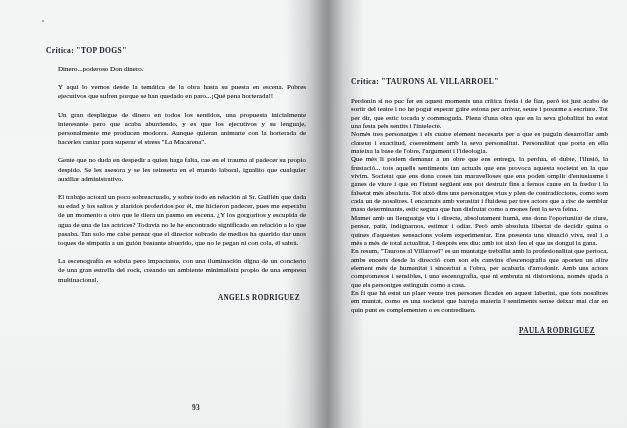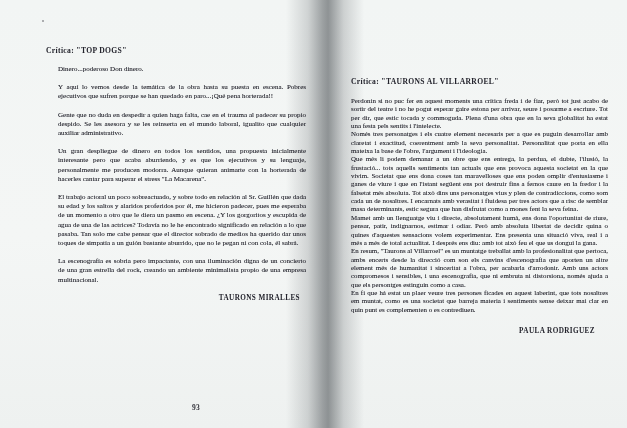--- a/index.html
+++ b/index.html
@@ -53,45 +53,45 @@
     margin: 0;
     font-size: 6.9px; line-height: 8.35px;
   }
   .sig {
     font-size: 7.2px; font-weight: bold;
     text-align: right;
     letter-spacing: 0.4px;
     color: #23232c;
   }
   .page-left  .sig { margin-top: 6px;  padding-right: 6px;  }
-  .page-right .sig { margin-top: 13px; padding-right: 13px; }
+  .page-right .sig { margin-top: 13px; padding-right: 13px; text-decoration: underline; }
   .pageno {
     position: absolute;
     font-size: 7.5px; font-weight: bold;
     color: #33333b; letter-spacing: 0.3px;
   }
   .pageno-left  { left: 156px; top: 403px; padding-left: 36px; }
   .pageno-right { left: 466px; top: 417px; margin-top: 19px; }
 </style>
 </head>
 <body>
 
 <div class="scan">
   <div class="gutter"></div>
   <div class="speck"></div>
 
   <section class="page page-left">
     <h2 class="title">Crítica: "TOP DOGS"</h2>
     <p class="para">Dinero...poderoso Don dinero.</p>
     <p class="para">Y aquí lo vemos desde la temática de la obra hasta su puesta en escena. Pobres ejecutivos que sufren porque se han quedado en paro...¡Qué pena horterada!!</p>
+    <p class="para">Un gran despliegue de dinero en todos los sentidos, una propuesta inicialmente interesante pero que acaba aburriendo, y es que los ejecutivos y su lenguaje, personalmente me producen modorra. Aunque quieran animarte con la horterada de hacerles cantar para superar el stress "La Macarena".</p>
     <p class="para">Gente que no duda en despedir a quien haga falta, cae en el trauma al padecer su propio despido. Se les asesora y se les reinserta en el mundo laboral, igualito que cualquier auxiliar administrativo.</p>
-    <p class="para">Un gran despliegue de dinero en todos los sentidos, una propuesta inicialmente interesante pero que acaba aburriendo, y es que los ejecutivos y su lenguaje, personalmente me producen modorra. Aunque quieran animarte con la horterada de hacerles cantar para superar el stress "La Macarena".</p>
     <p class="para">El trabajo actoral un poco sobreactuado, y sobre todo en relación al Sr. Guillén que dada su edad y los saltos y alaridos proferidos por él, me hicieron padecer, pues me esperaba de un momento a otro que le diera un pasmo en escena. ¿Y los gorgoritos y escupida de agua de una de las actrices? Todavía no le he encontrado significado en relación a lo que pasaba. Tan solo me cabe pensar que el director sobrado de medios ha querido dar unos toques de simpatía a un guión bastante aburrido, que no le pegan ni con cola, él sabrá.</p>
     <p class="para">La escenografía es sobria pero impactante, con una iluminación digna de un concierto de una gran estrella del rock, creando un ambiente minimalista propio de una empresa multinacional.</p>
-    <div class="sig">TAURONS MIRALLES</div>
+    <div class="sig">ANGELS RODRIGUEZ</div>
   </section>
 
   <section class="page page-right">
     <h2 class="title">Crítica: "TAURONS AL VILLARROEL"</h2>
     <p class="para">Perdonin si no puc fer en aquest moments una crítica freda i de fiar, però tot just acabo de sortir del teatre i no he pogut esperar gaire estona per arrivar, seure i posarme a escriure. Tot per dir, que estic tocada y commoguda. Plena d'una obra que en la seva globalitat ha estat una festa pels sentits i l'intelecte.</p>
     <p class="para">Només tres personatges i els cuatre element necesaris per a que es puguin desarrollar amb claretat i exactitud, coerentment amb la seva personalitat. Personalitat que porta en ella mateixa la base de l'obre, l'argument i l'ideologia.</p>
     <p class="para">Que més li podem demanar a un obre que ens entrega, la perdua, el dubte, l'ilusió, la frustació... tots aquells sentiments tan actuals que ens provoca aquesta societat en la que vivim. Societat que ens dona coses tan maravelloses que ens poden omplir d'entusiasme i ganes de viure i que en l'istant següent ens pot destruir fins a fernos  caure en la fredor i la falsetat més absoluta. Tot això dins uns personatges vius y plen de contradiccions, como som cada un de nosaltres. I encarnats amb verasitat i fluidesa per tres actors que a risc de semblar masa determinants, estic segura que han disfrutat como a mones fent la seva feina.</p>
     <p class="para">Mamet amb un llenguatge viu i directe, absolutament humà, ens dona l'oportunitat de riure, pensar, patir, indignarnos, estimar i odiar. Però amb absoluta libertat de decidir quina o quines d'aquestes sensacions volem experimentar. Ens presenta una situació viva, real i a més a més de total actualitat. I després ens diu: amb tot això feu el que us dongui la gana.</p>
     <p class="para">En resum, "Taurons al Villarroel" es un muntatge treballat amb la profesionalitat que pertoca, ambs encerts desde la direcció com son els canvins d'escenografia que aporten un altre element més de humanitat i sinceritat a l'obra, per acabarla d'arrodonir. Amb uns actors compromesos i sensibles, i una escenografia, que ni embruta ni distorsiona, només ajuda a que els persontges  estinguin como a casa.</p>
     <p class="para">En fi que há estat un plaer veure tres persones ficades en aquest laberint, que tots nosaltres em muntat, como es una societat que barreja materia i sentiments sense deixar mai clar en quin punt es complementen o es contrediuen.</p>

